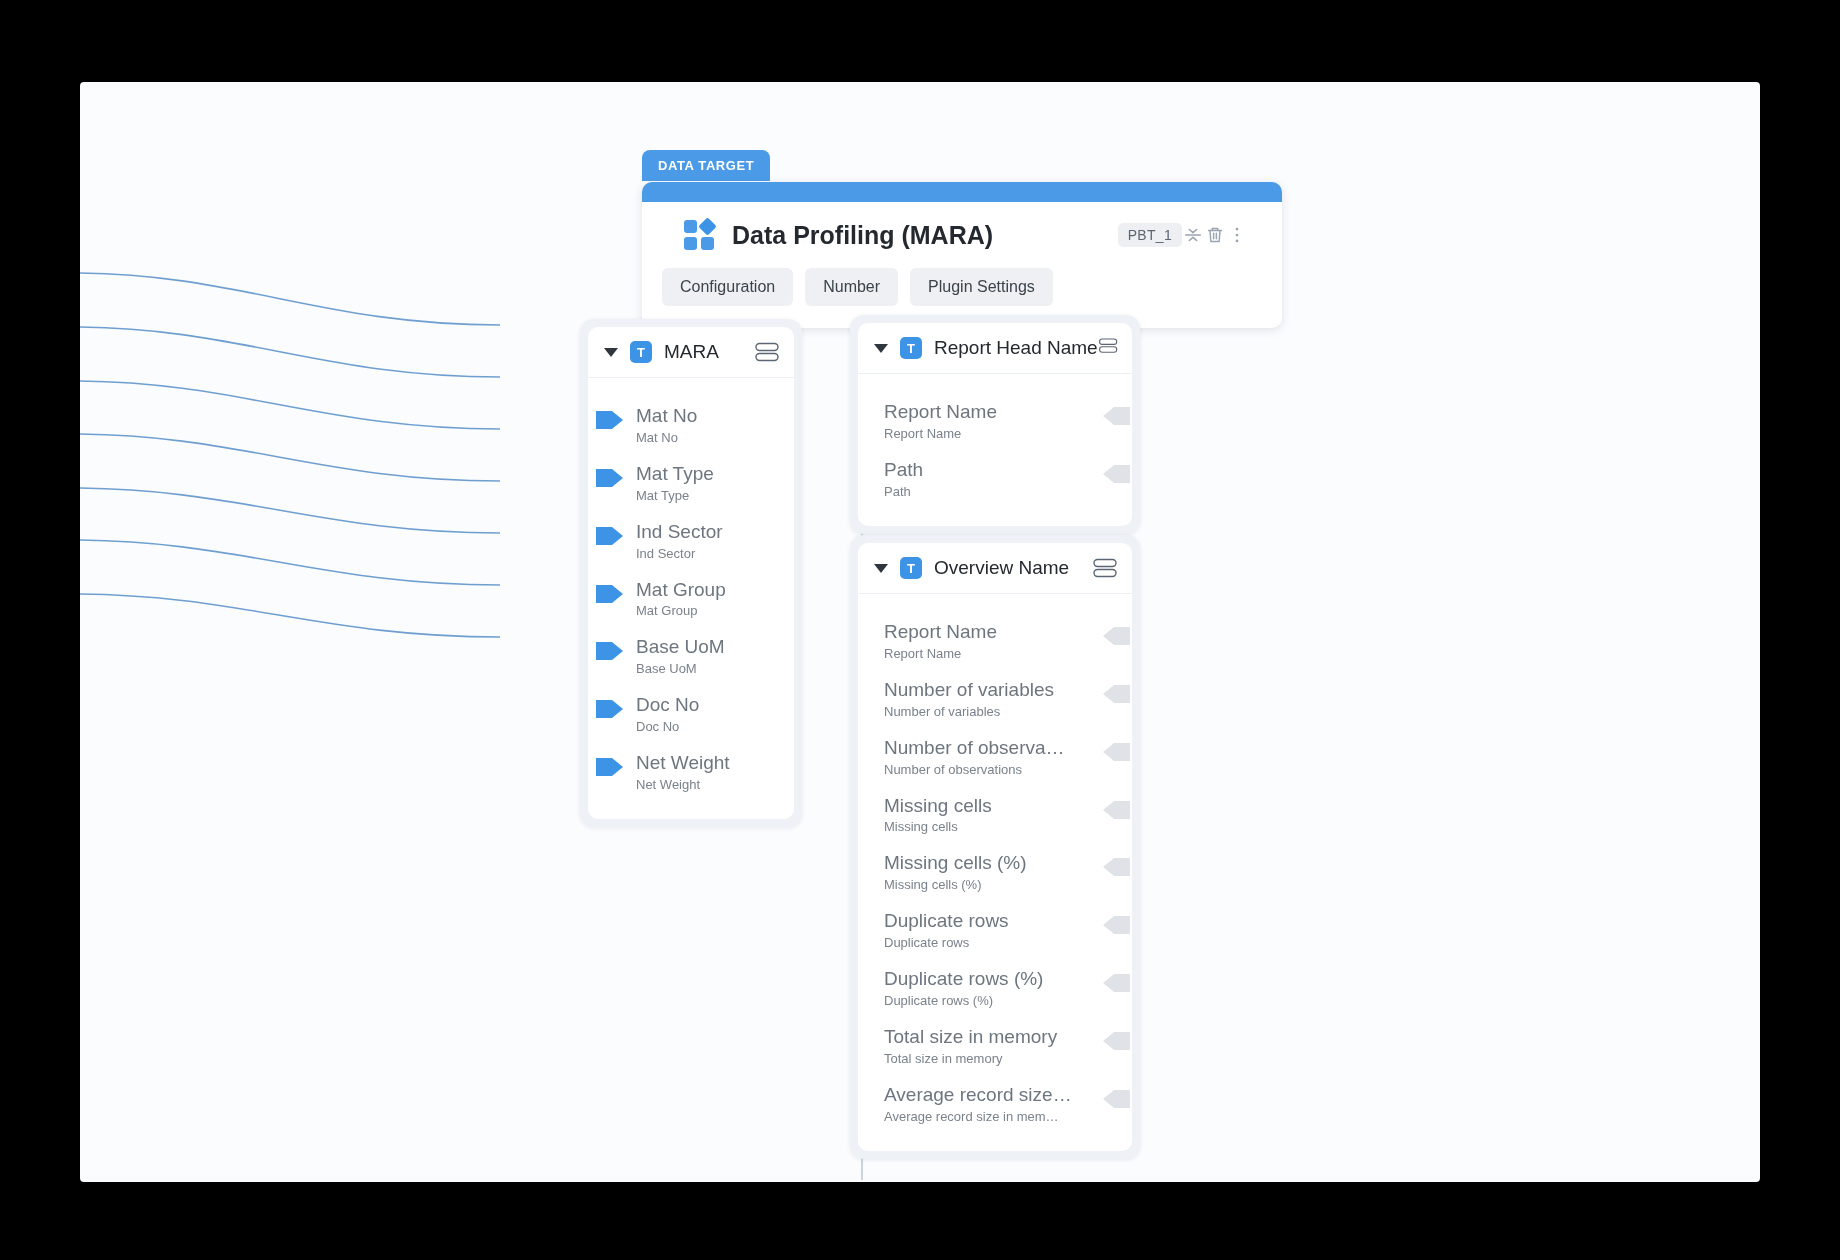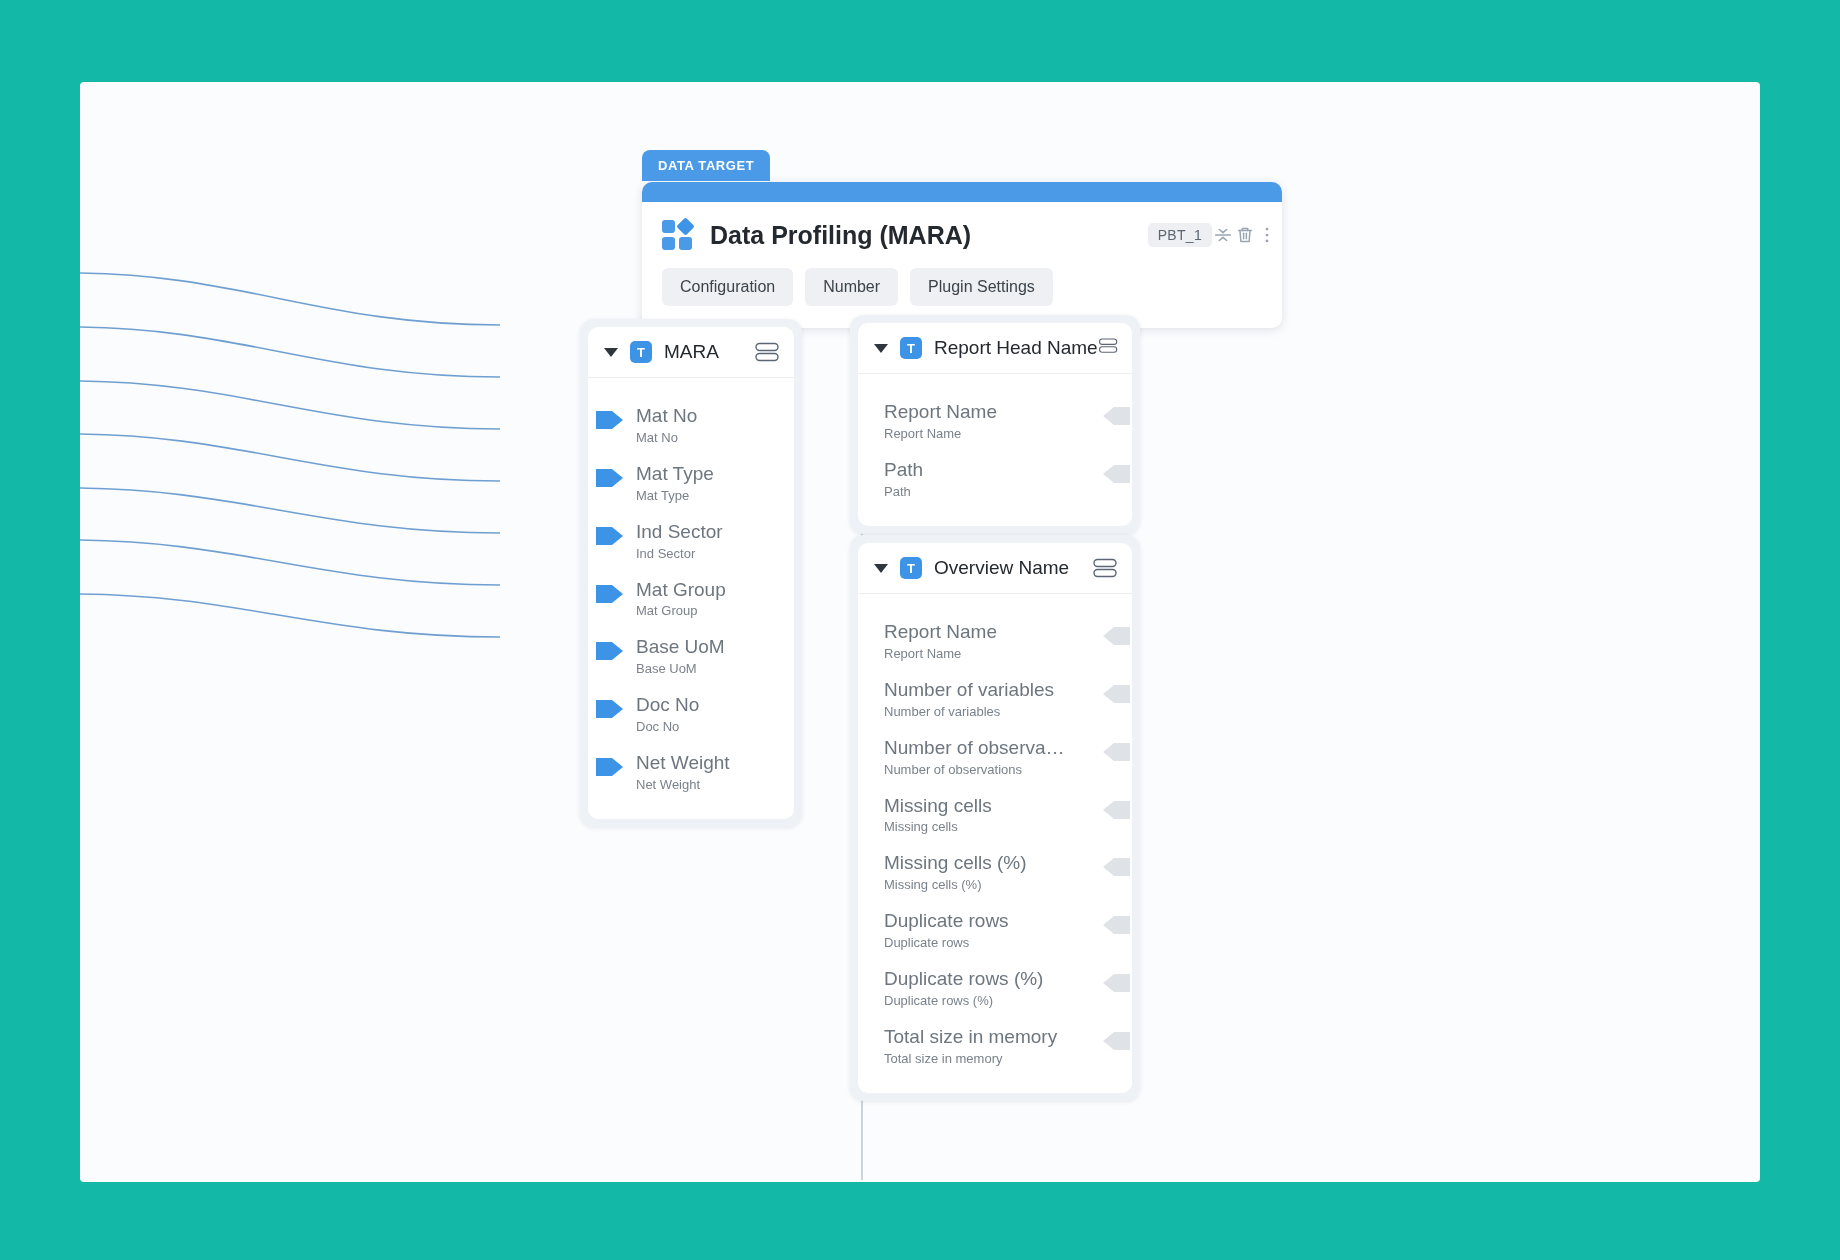--- a/index.html
+++ b/index.html
@@ -5,21 +5,21 @@
   * { box-sizing: border-box; margin: 0; padding: 0; }
   html, body {
     width: 1840px; height: 1260px;
     font-family: "Liberation Sans", sans-serif;
     background: #eef2f7;
     overflow: hidden;
   }
   #stage {
     position: relative;
     width: 1840px; height: 1260px;
-    background: #14b8a6;
+    background: #000000;
   }
   
   #canvas {
     position: absolute;
     left: 80px; top: 82px;
     width: 1680px; height: 1100px;
     background: #fbfcfe;
     border-radius: 4px;
     overflow: hidden;
   }
@@ -45,21 +45,22 @@
     padding: 8px 16px 8px 16px;
     border-radius: 8px 8px 0 0;
   }
   .node-topbar {
     height: 20px;
     background: #4a9ae8;
     border-radius: 10px 10px 0 0;
   }
   .node-head {
     display: flex; align-items: center;
-    padding: 16px 4px 6px 20px;
+    padding: 16px 34px 6px 20px;
+    margin-left: 22px;
   }
   .logo-icon { width: 34px; height: 34px; position: relative; flex: 0 0 auto; }
   .logo-icon i {
     position: absolute; display: block;
     width: 13px; height: 13px; border-radius: 3px; background: #4a9ae8;
   }
   .logo-icon i.s1 { left: 0; top: 2px; }
   .logo-icon i.s2 { left: 17px; top: 2px; transform: rotate(45deg); border-radius: 2px; background:#3d93e6;}
   .logo-icon i.s3 { left: 0; top: 19px; }
   .logo-icon i.s4 { left: 17px; top: 19px; }
@@ -409,18 +410,27 @@
           </div>
           <div class="field-row right">
             <div class="field-label">Total size in memory</div>
             <div class="field-sub">Total size in memory</div>
             <span class="port right">
               <svg viewBox="0 0 28 24">
                   <path d="M28,3 L12,3 L1,12 L12,21 L28,21 Z" fill="#dfe3e8"></path>
                 </svg>
             </span>
           </div>
+          <div class="field-row right">
+            <div class="field-label">Average record size…</div>
+            <div class="field-sub">Average record size in mem…</div>
+            <span class="port right">
+              <svg viewBox="0 0 28 24">
+                  <path d="M28,3 L12,3 L1,12 L12,21 L28,21 Z" fill="#dfe3e8"></path>
+                </svg>
+            </span>
+          </div>
         </div>
       </div>
     </div>
 
   </div>
 </div>
 
 </body></html>

